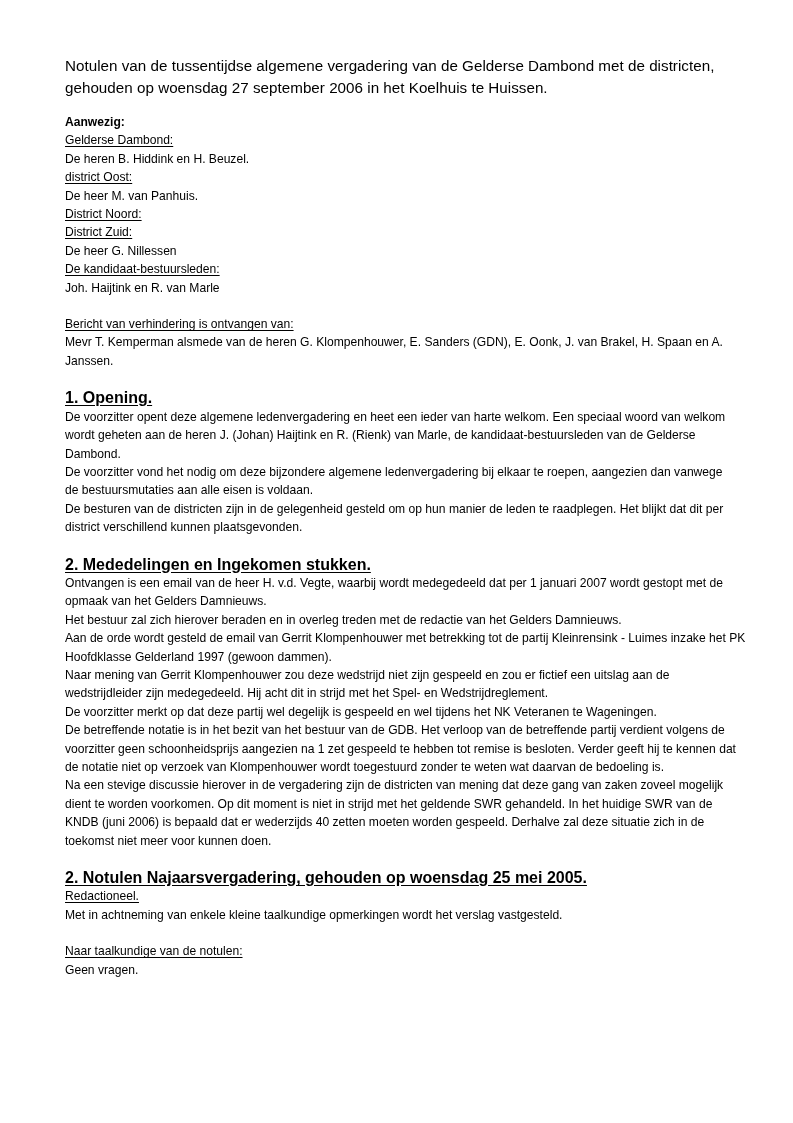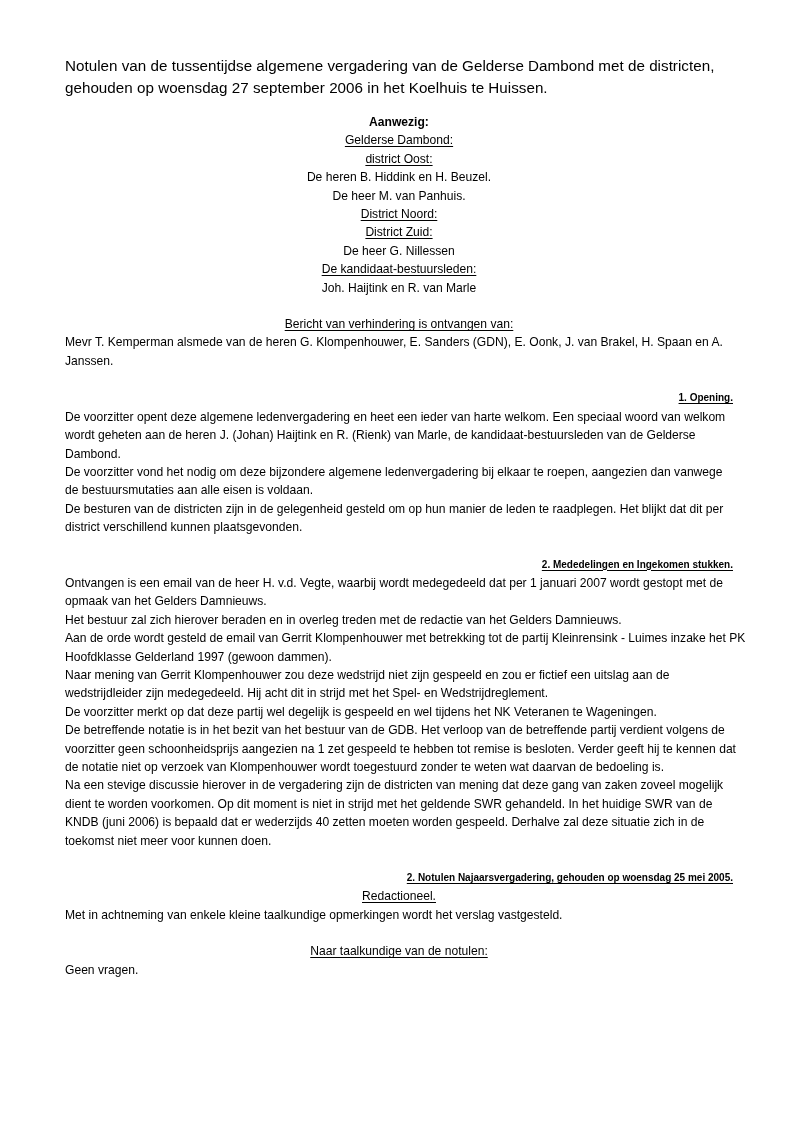--- a/index.html
+++ b/index.html
@@ -32,40 +32,38 @@
     width: 668px;
   }
   .block {
     margin: 0;
     padding: 0;
   }
   .line {
     font-size: 12.1px;
     line-height: 18.4px;
     white-space: normal;
-    text-align: center;
   }
   .para {
     font-size: 12.1px;
     line-height: 18.4px;
     margin: 0;
     width: 670px;
     text-align: left;
   }
   .bold { font-weight: 700; }
   .spacer-md { height: 18px; }
   .spacer-lg { height: 19px; }
   .gap-title { height: 14px; }
   .sec-head {
-    font-size: 10px;
+    font-size: 16px;
     line-height: 18.4px;
     font-weight: 700;
     text-decoration: underline;
     text-underline-offset: 1.5px;
-    text-align: right;
   }
   .sub-head {
     font-size: 12.1px;
     line-height: 18.4px;
     text-decoration: underline;
     text-underline-offset: 1.5px;
   }
   .wide { width: 684px; }
 </style>
 </head>
@@ -78,22 +76,22 @@
     <span>districten, gehouden op  woensdag 27 september 2006 in het Koelhuis te Huissen.</span>
   </div>
 
   <div class="gap-title"></div>
 
   <div class="block">
     <div class="line bold">Aanwezig:</div>
 
     <div class="line sub-head">Gelderse Dambond:</div>
 
+    <div class="line">De heren B. Hiddink en H. Beuzel.</div>
     <div class="line sub-head">district Oost:</div>
-    <div class="line">De heren B. Hiddink en H. Beuzel.</div>
 
     <div class="line">De heer M. van Panhuis.</div>
     <div class="line sub-head">District Noord:</div>
 
     <div class="line sub-head">District Zuid:</div>
     <div class="line">De heer G. Nillessen</div>
 
     <div class="line sub-head">De kandidaat-bestuursleden:</div>
     <div class="line">Joh. Haijtink en R. van Marle</div>
   </div>

